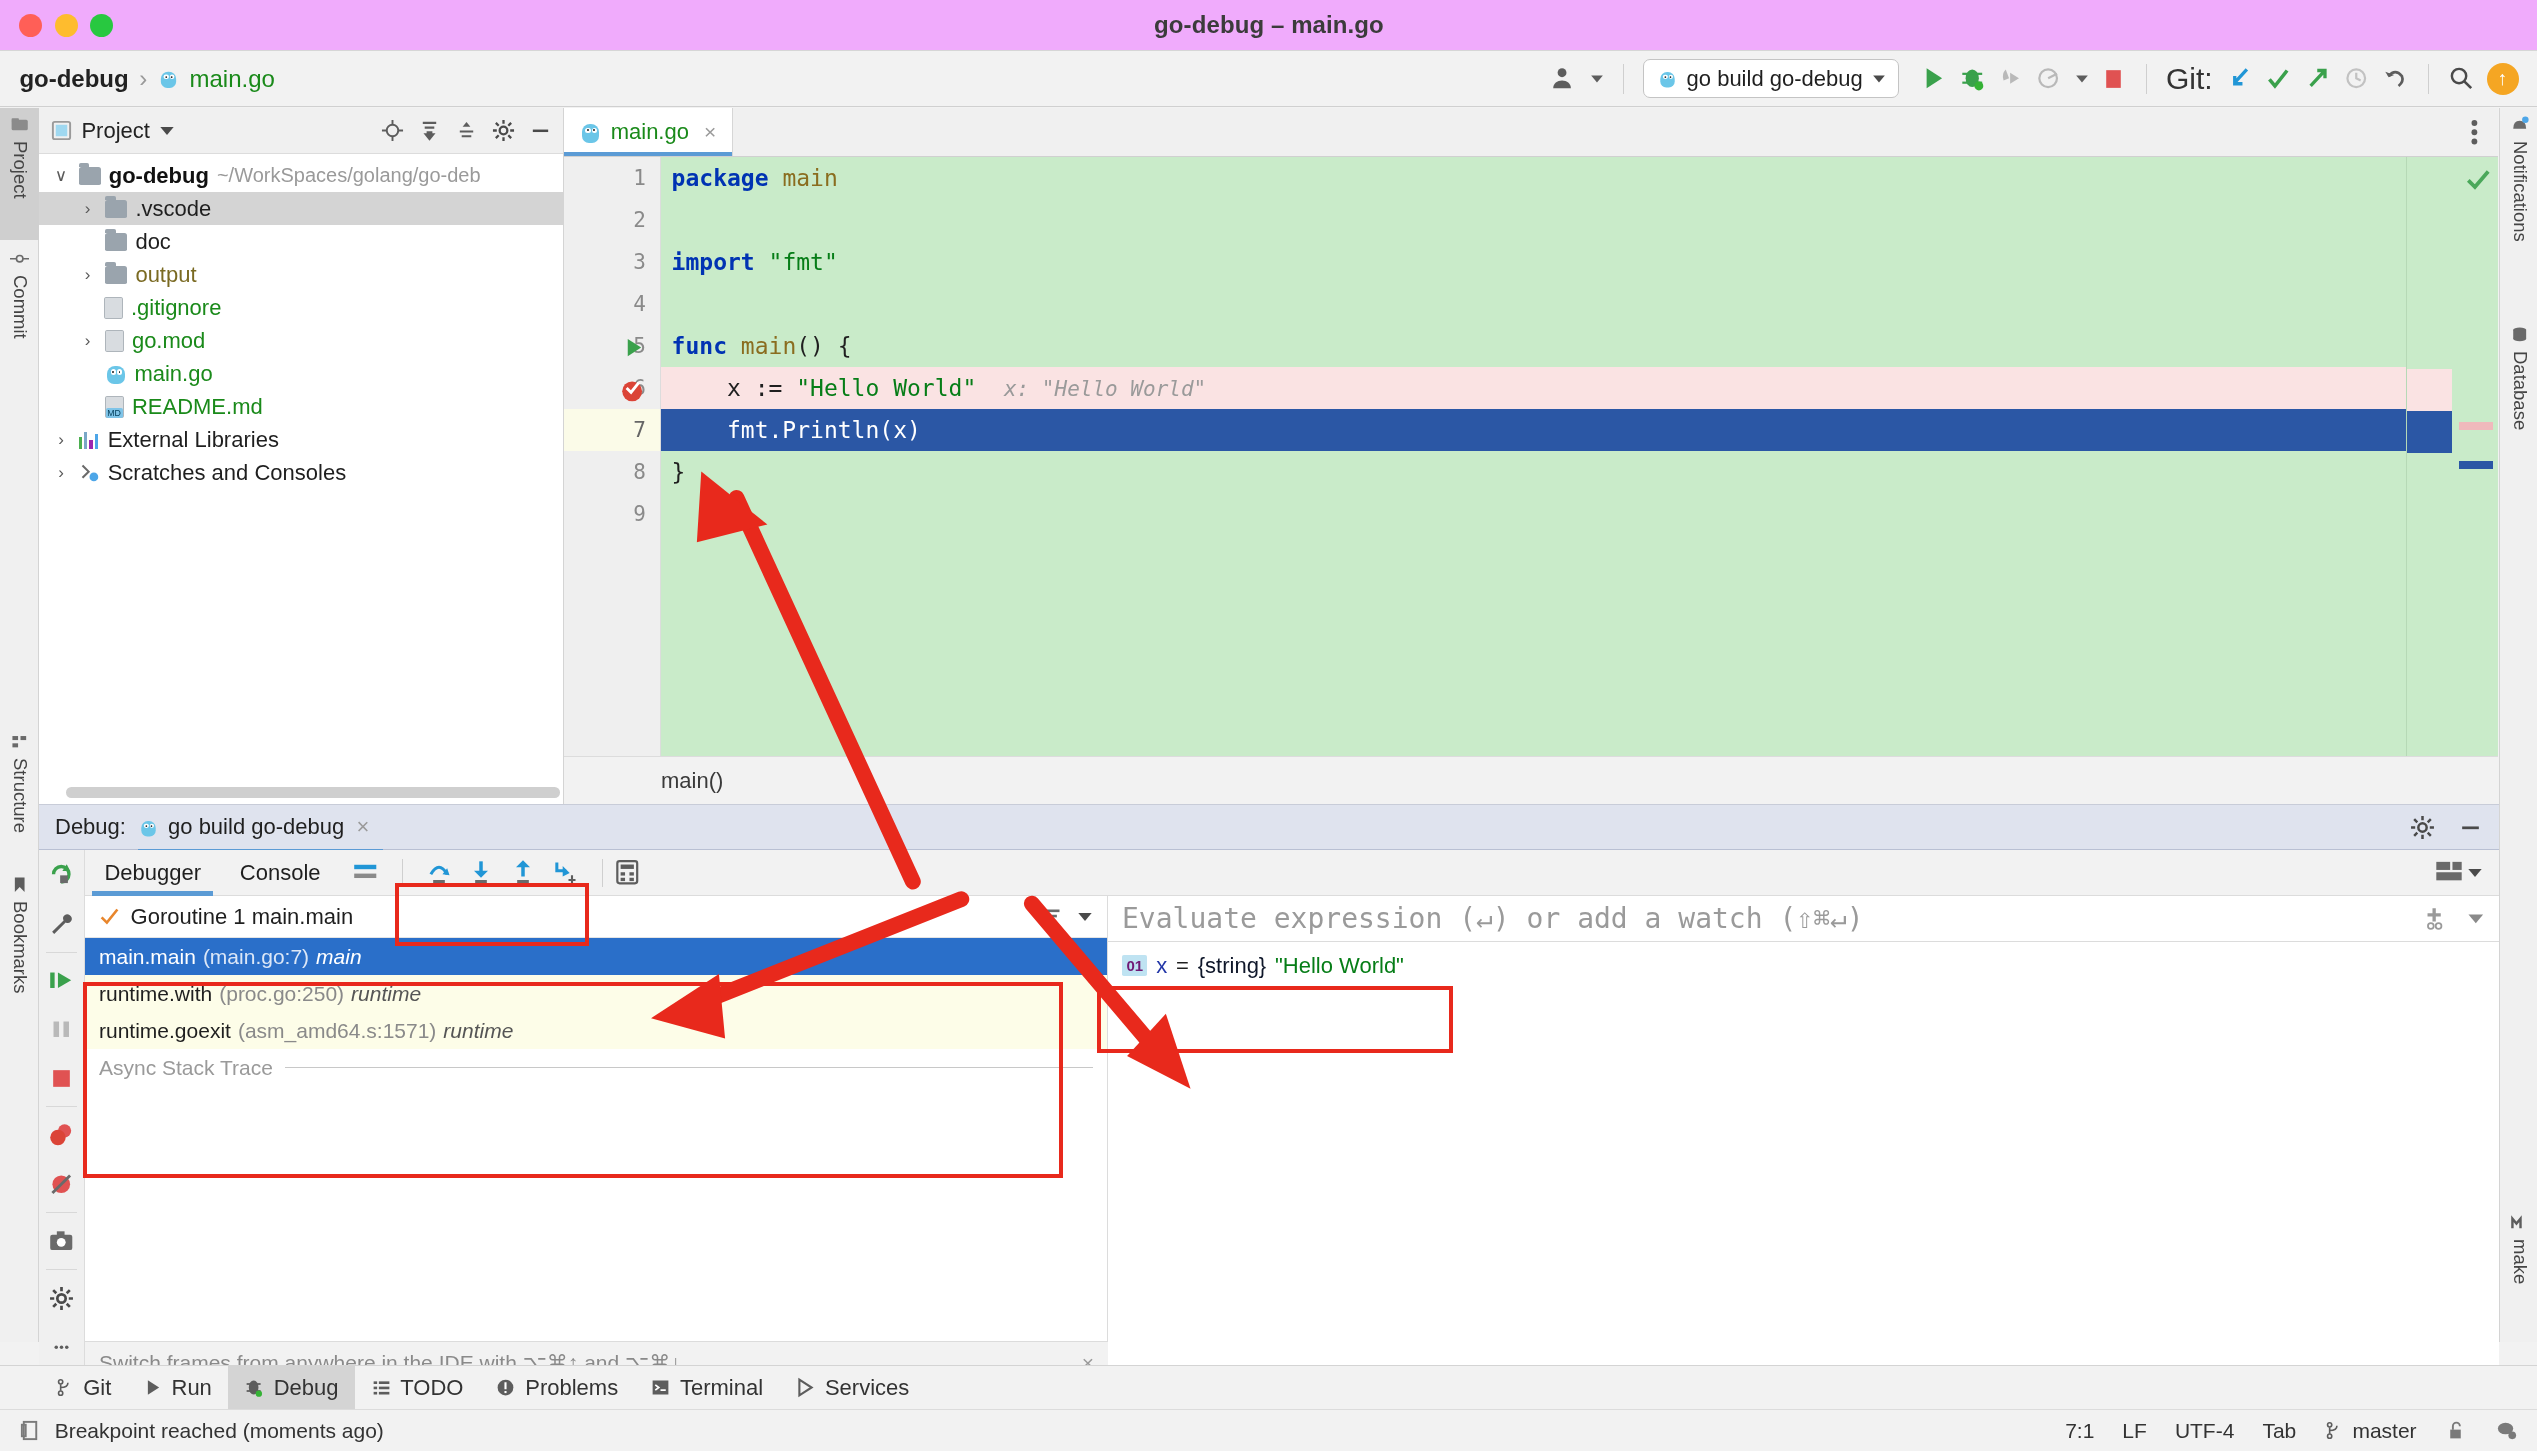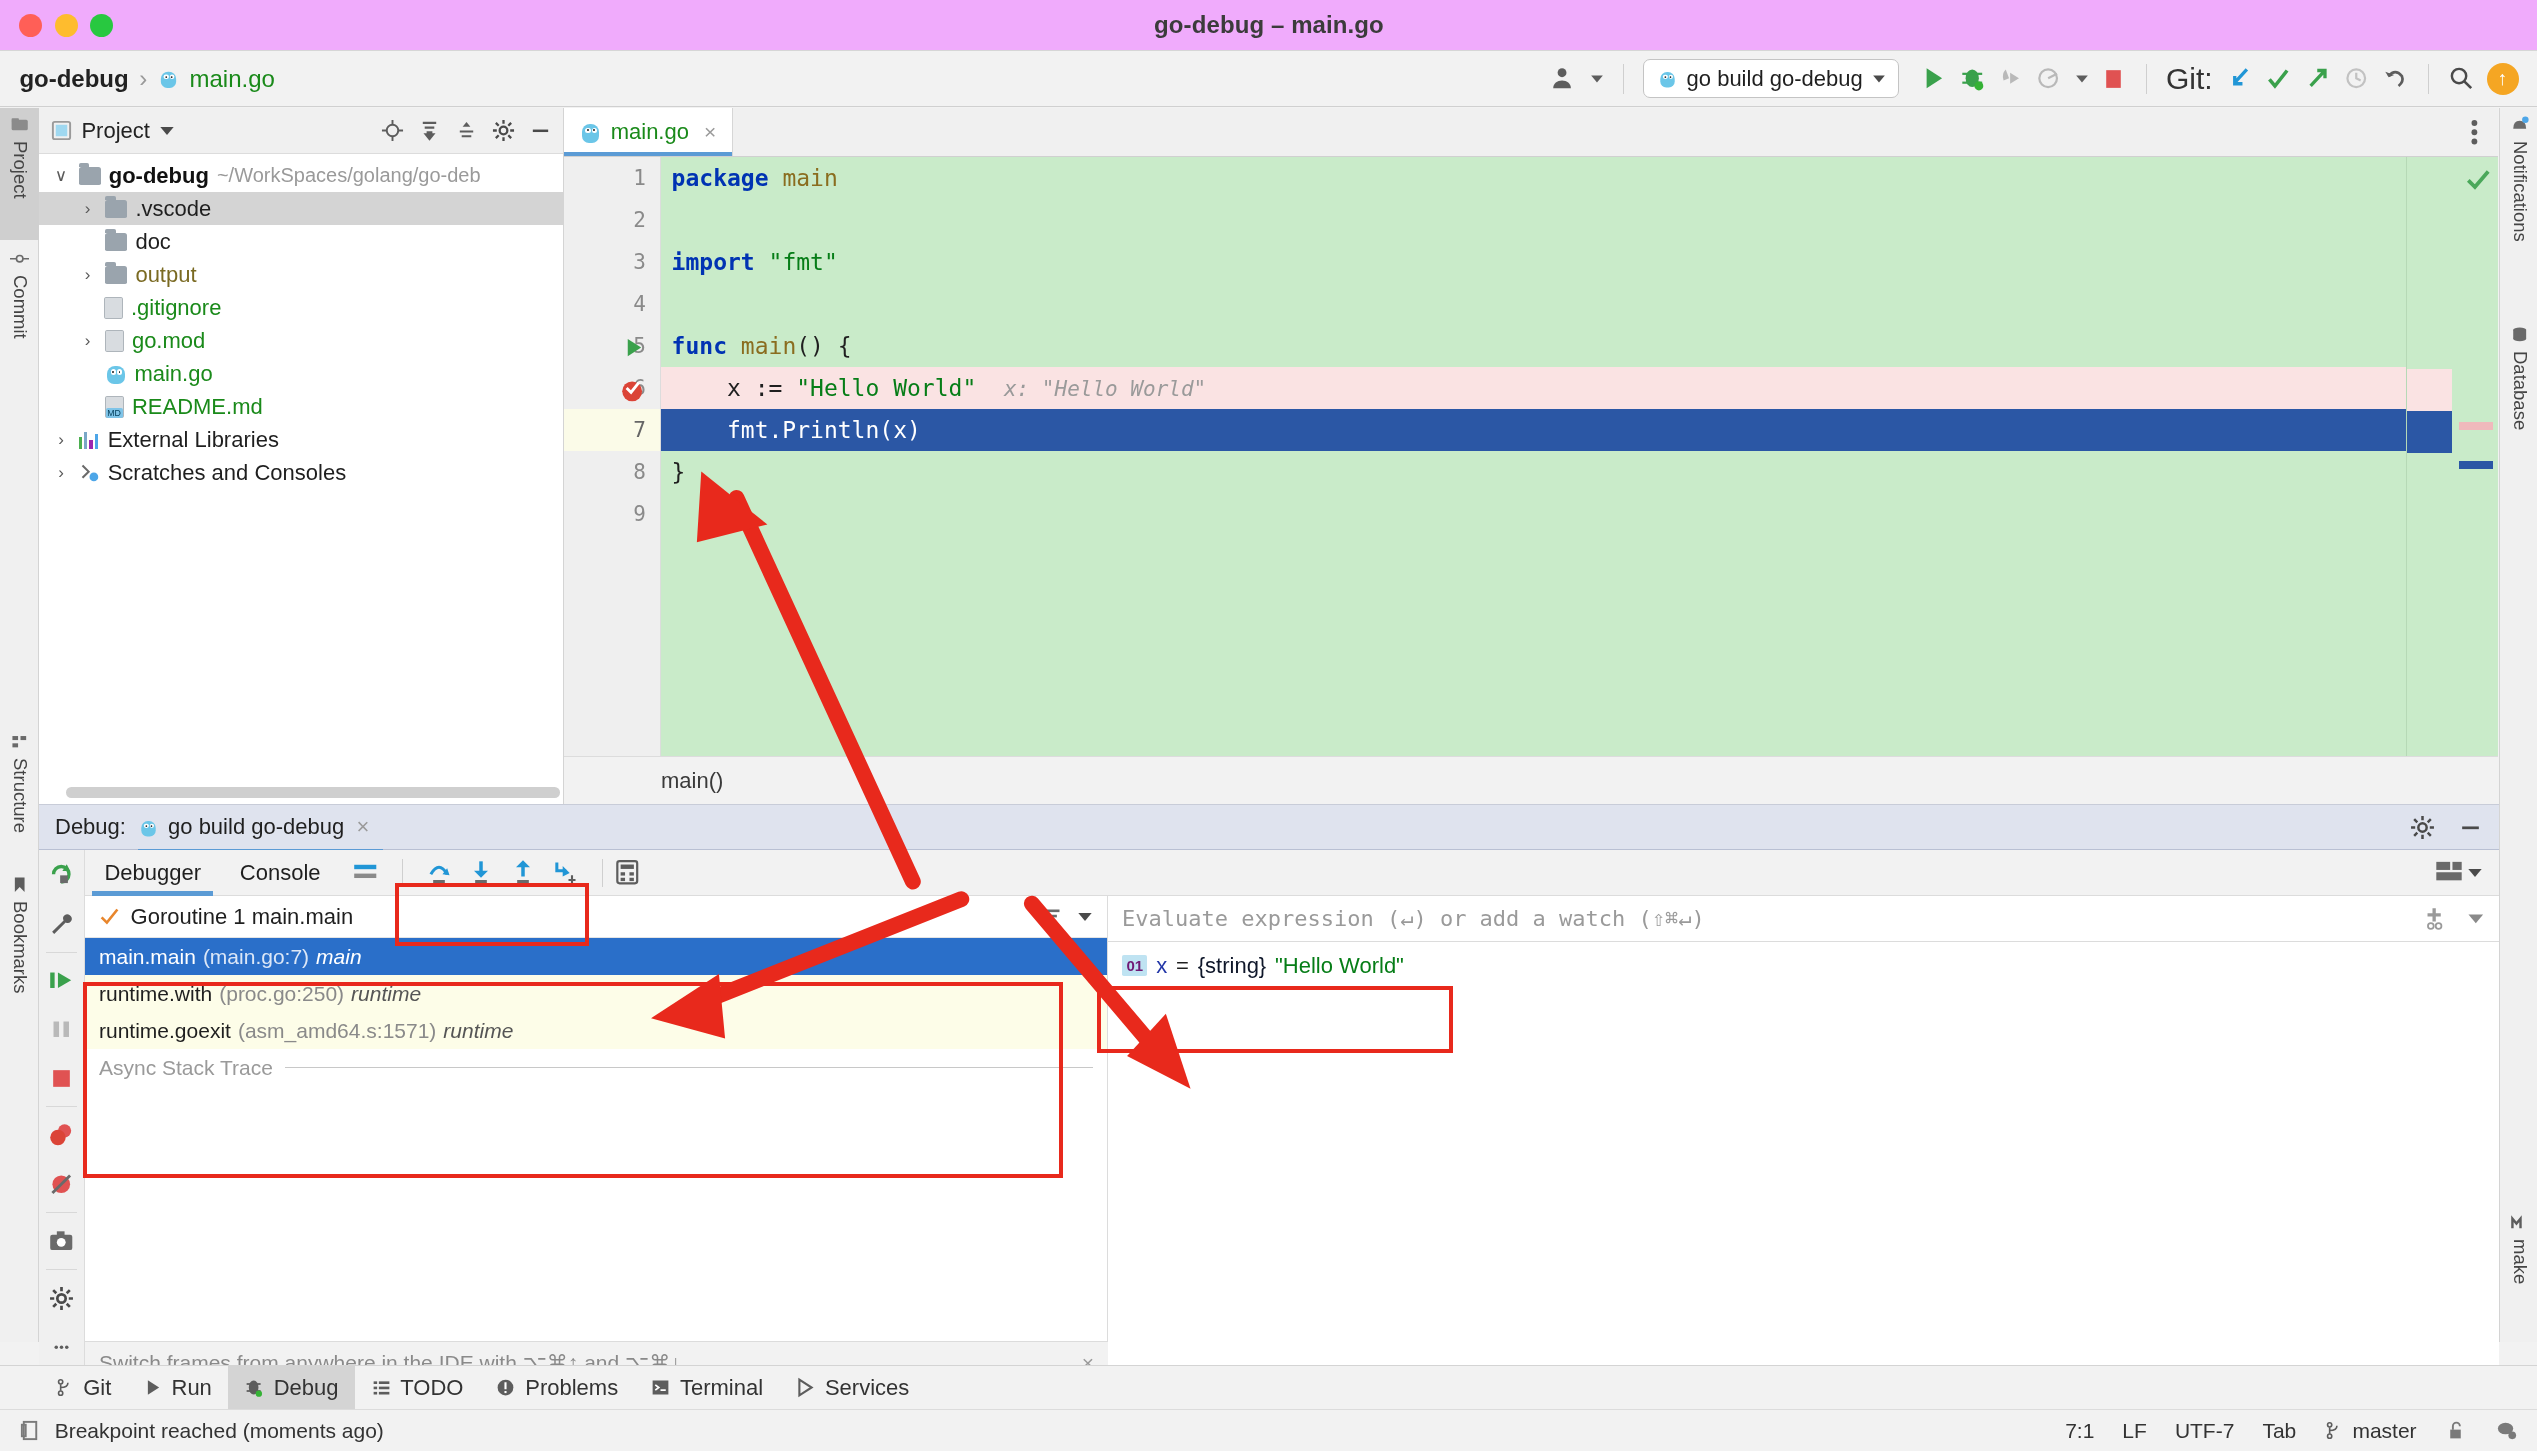--- a/index.html
+++ b/index.html
@@ -192,21 +192,21 @@
   .autogen { height:37px; display:flex; align-items:center; padding:0 14px; font-size:21px; color:#8a8a8a; background:#fdfde8; }
   .hintbar {
     position:absolute; left:0; bottom:0; width:1023px; height:42px; background:#f2f2f2;
     border-top:0.9px solid #dcdcdc; display:flex; align-items:center; padding:0 14px;
     color:#8a8a8a; font-size:21px;
   }
   .hintbar .hx { margin-left:auto; color:#9a9a9a; }
 
   .vars-pane { position:absolute; left:1069px; top:46px; width:1391px; height:487px; background:#fff; }
   .eval-row { height:46px; display:flex; align-items:center; padding:0 14px; border-bottom:0.9px solid #dcdcdc; }
-  .eval-ph { color:#9a9a9a; font-family:"DejaVu Sans Mono", monospace; font-size:22px; }
+  .eval-ph { color:#9a9a9a; font-family:"DejaVu Sans Mono", monospace; font-size:28px; }
   .eval-right { margin-left:auto; display:flex; align-items:center; gap:19.4px; }
   .var-row { display:flex; align-items:center; gap:8.8px; padding:10.6px 14px; font-size:22px; }
   .var-badge { background:#bfe3f2; color:#701a75; font-size:15px; font-weight:bold; padding:1.8px 4.4px; border-radius:1.8px; }
   .var-name { color:#2337a8; }
   .var-type { color:#0f172a; }
   .var-val { color:#067d17; }
 
   
   .tool-strip {
     position:absolute; left:0; bottom:42px; width:2538px; height:44px;
@@ -954,21 +954,21 @@
     <span class="ic">
       <svg width="23" height="23" viewBox="0 0 24 24">
           <rect x="5" y="3" width="13" height="18" fill="none" stroke="#7a7a7a" stroke-width="2"></rect>
           <rect x="3" y="6" width="4" height="12" fill="none" stroke="#7a7a7a" stroke-width="2"></rect>
         </svg>
     </span>
     <span class="sb-msg">Breakpoint reached (moments ago)</span>
     <div class="sb-right">
       <span>7:1</span>
       <span>LF</span>
-      <span>UTF-7</span>
+      <span>UTF-4</span>
       <span>Tab</span>
       <span style="display:flex;align-items:center;gap:8.8px">
         <span class="ic">
           <svg width="19.4" height="21" viewBox="0 0 24 24">
               <circle cx="7" cy="5" r="2.6" fill="none" stroke="#5d5d5d" stroke-width="2"></circle>
               <circle cx="7" cy="19" r="2.6" fill="none" stroke="#5d5d5d" stroke-width="2"></circle>
               <path d="M7 8 L7 16 M7 12 Q16 12 16 6" stroke="#5d5d5d" stroke-width="2" fill="none"></path>
             </svg>
         </span>
         <span>master</span>

